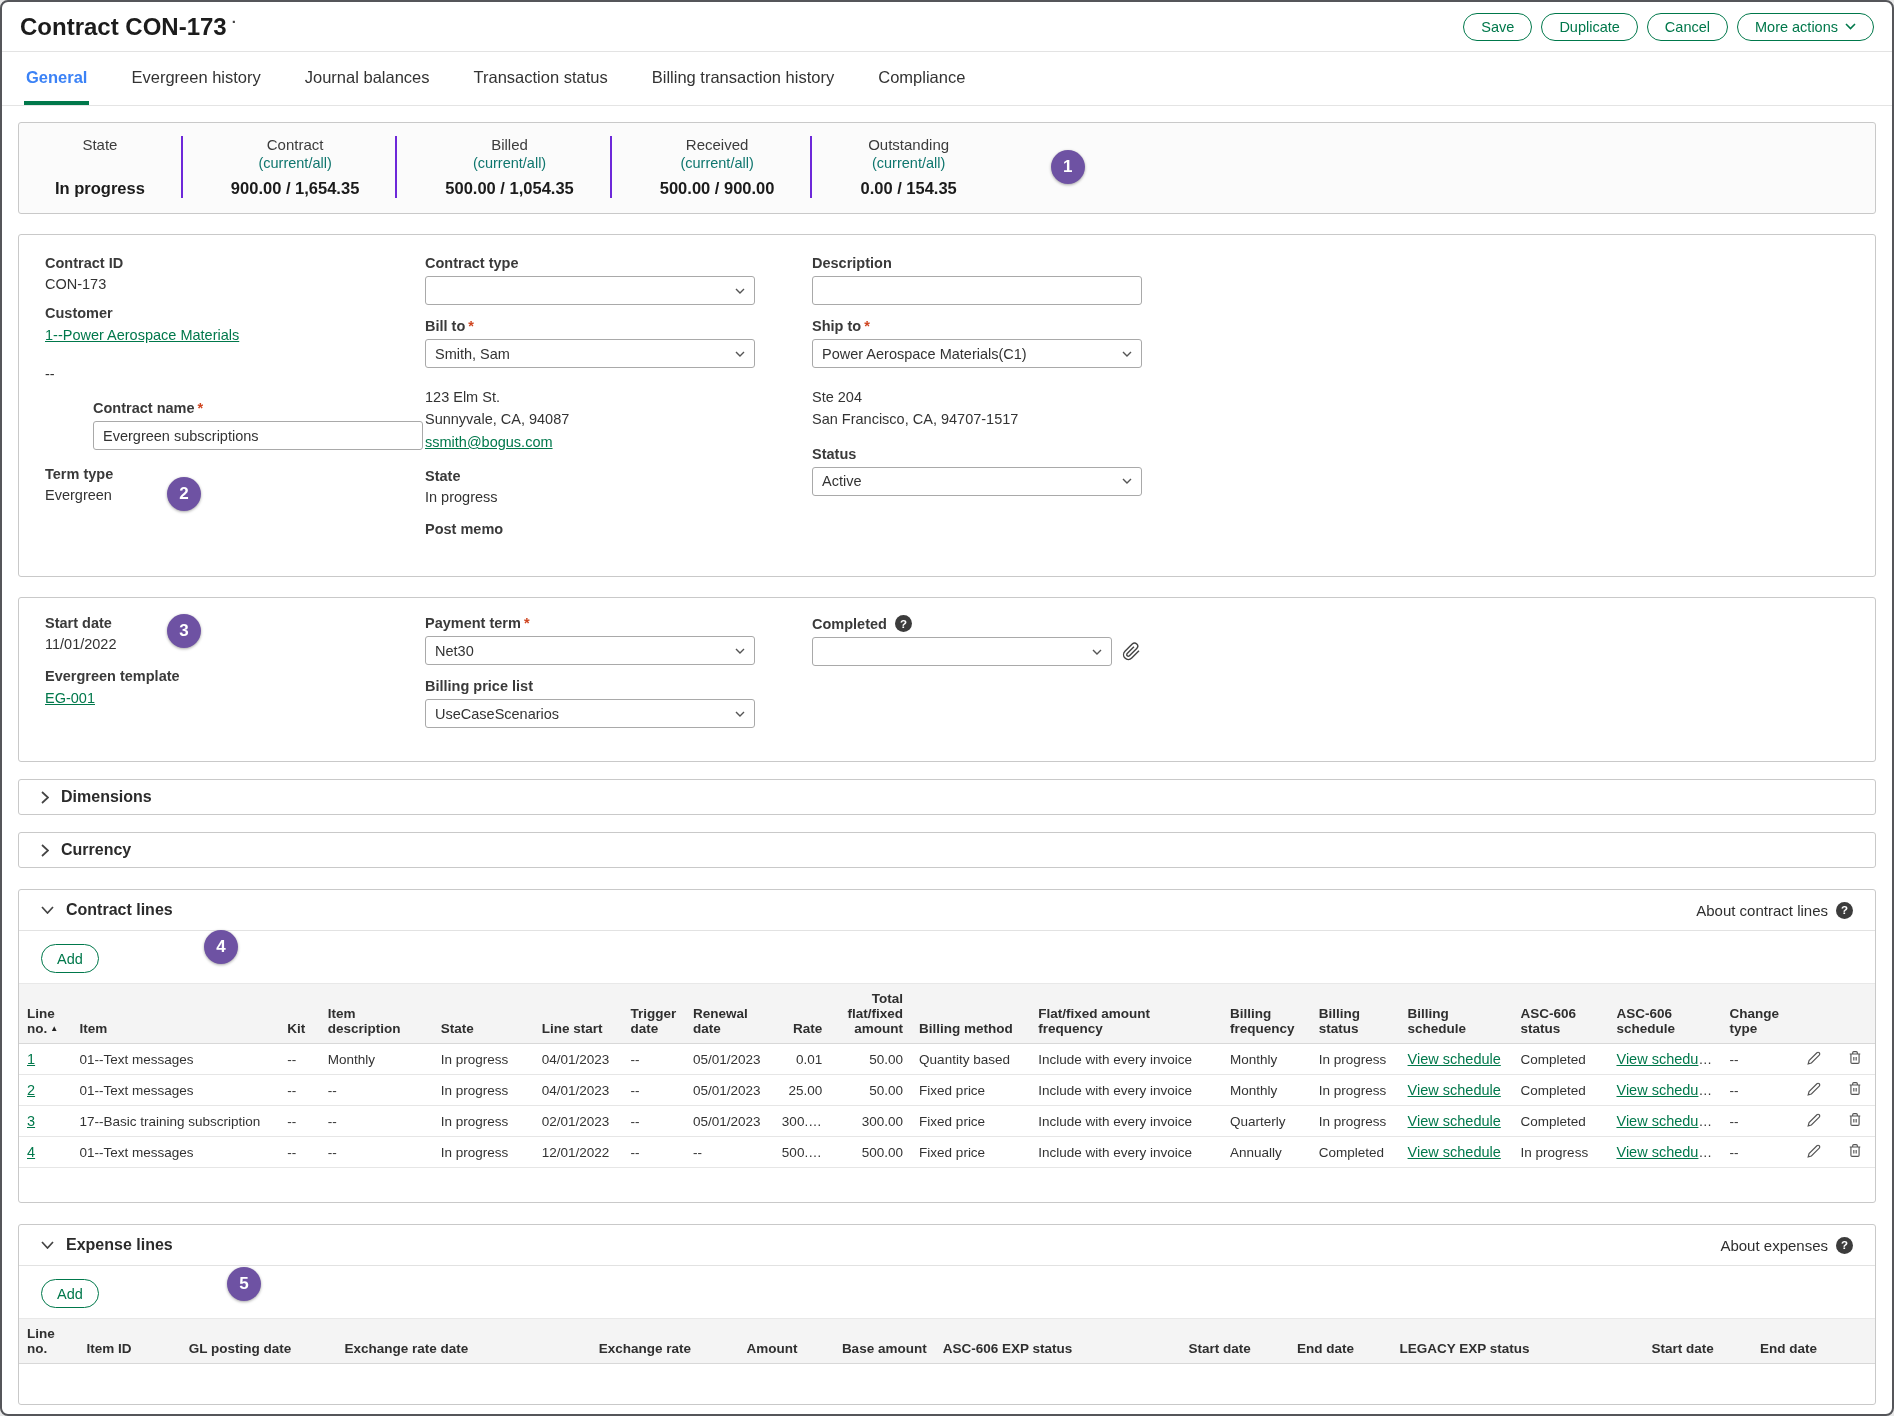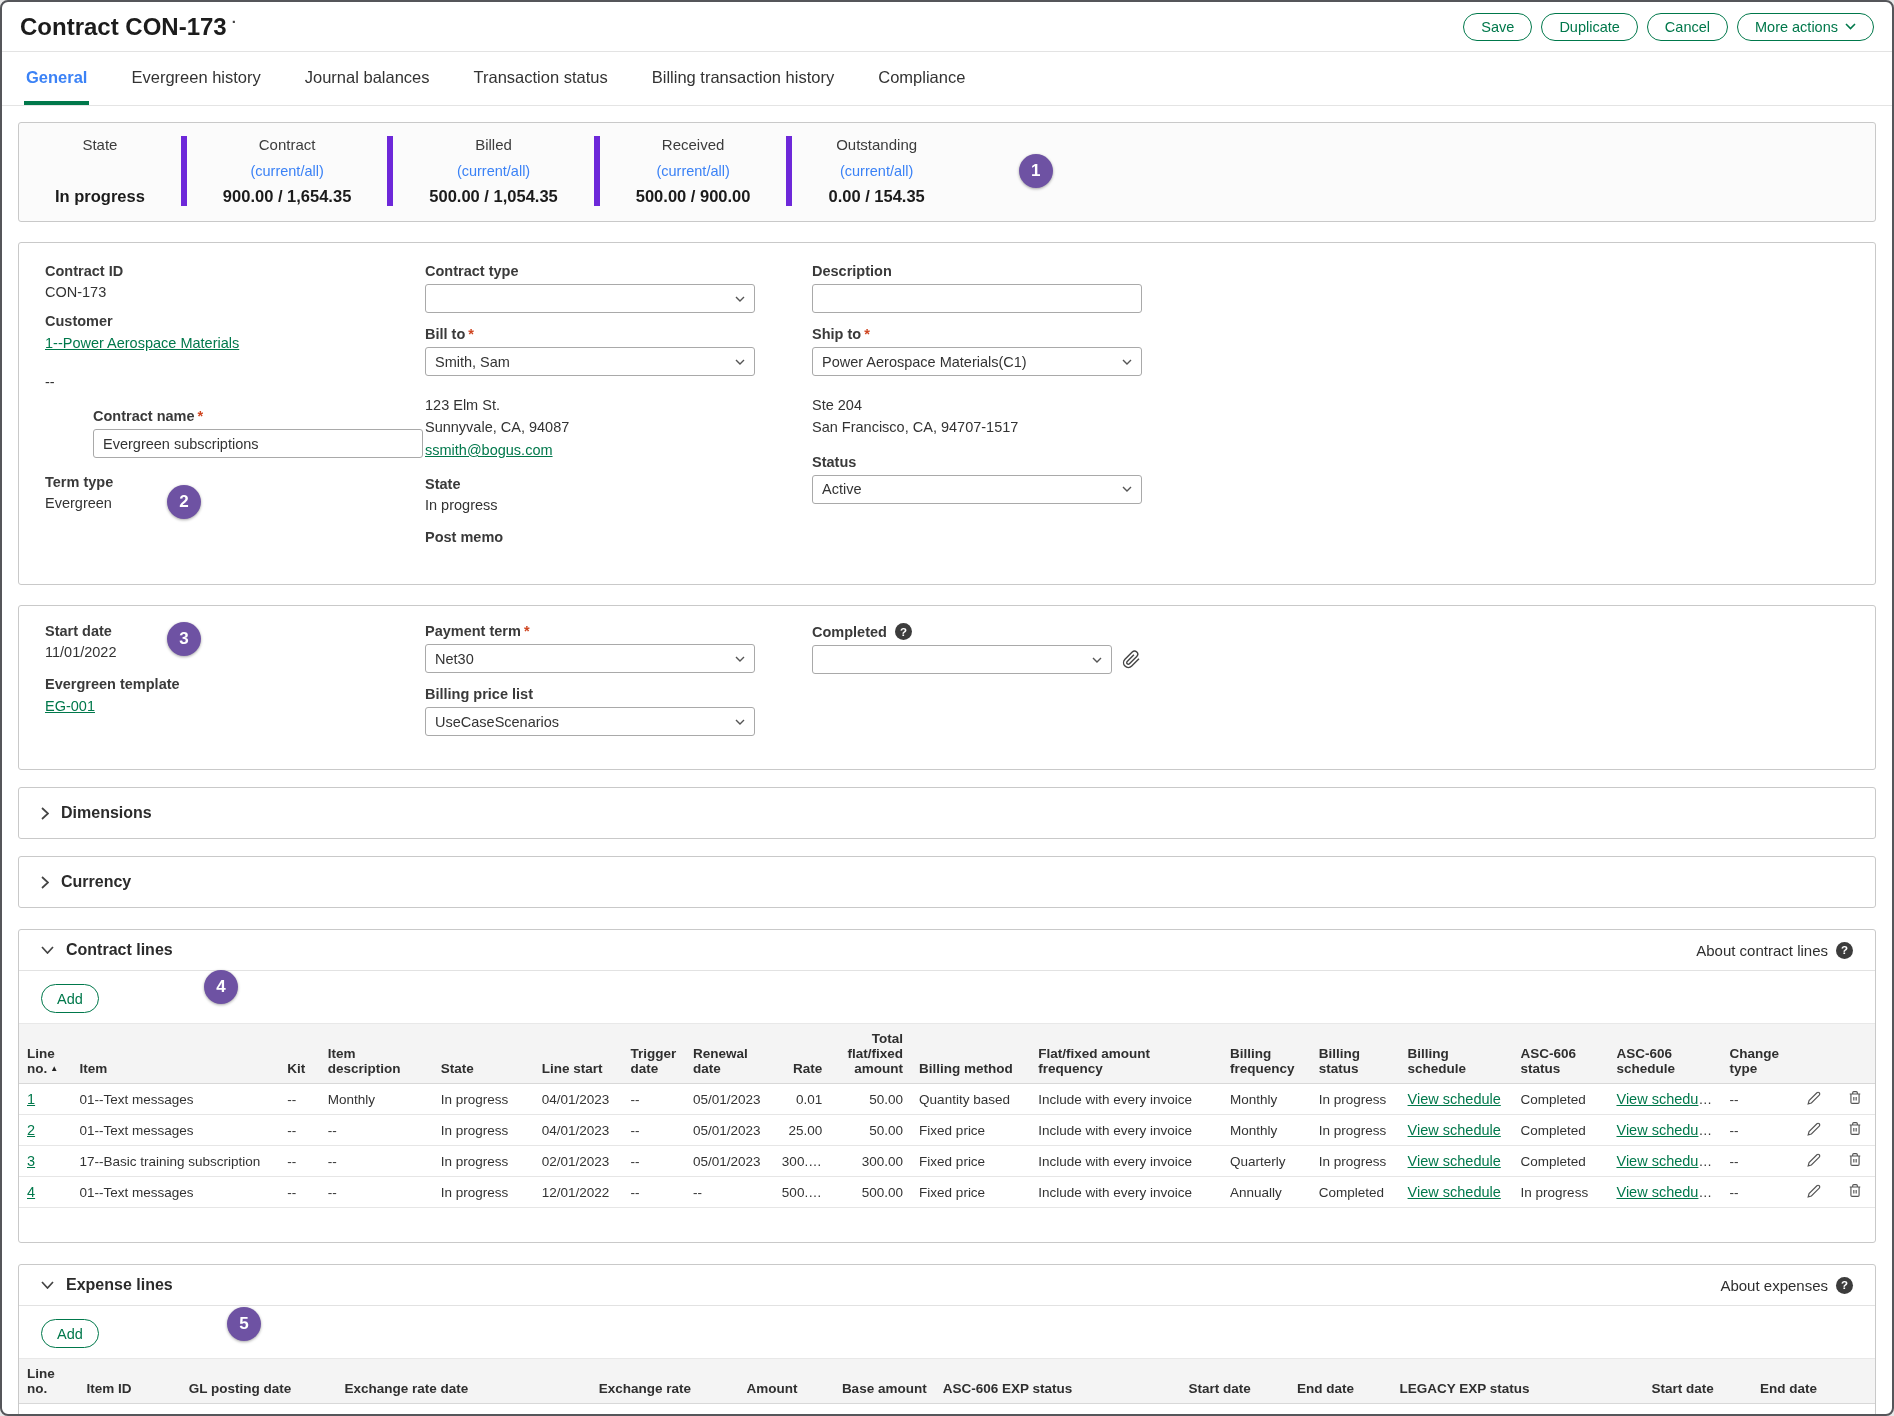--- a/index.html
+++ b/index.html
@@ -21,23 +21,23 @@
     display:flex; align-items:center; gap:7px; }
   .pill.small { padding:0 15px; height:29px; }
   
   .tabs { display:flex; gap:40px; padding:0 22px; border-bottom:1px solid #e4e4e4; height:54px; align-items:flex-end; }
   .tab { font-size:16.5px; color:#333; padding:0 2px 14px 2px; cursor:pointer; border-bottom:4px solid transparent; }
   .tab.active { font-weight:700; color:#3b82f6; border-bottom-color:#00784b; }
   
   .summary { margin:16px 16px 0 16px; border:1px solid #c9c9c9; border-radius:3px;
     background:#fbfbfb; display:flex; align-items:stretch; padding:13px 0 15px 0; }
   .sum-item { padding:0 36px; text-align:center; display:flex; flex-direction:column; }
-  .sum-item + .sum-item { border-left:6px solid #6d28d9; }
+  .sum-item + .sum-item { border-left:2px solid #6d28d9;padding-left:48px; }
   .sum-label { font-size:15px; color:#3c3c3c; }
-  .sum-sub { font-size:14.5px; color:#3b82f6; min-height:21px; margin-top:10px;}
+  .sum-sub { font-size:14.5px; color:#0f766e; min-height:21px; margin-top:2px;}
   .sum-value { font-size:16.5px; font-weight:700; color:#1b1b1b; margin-top:3px; }
   .badge { width:34px; height:34px; border-radius:50%; background:#6e52a3; color:#fff;
     font-size:17px; font-weight:700; display:flex; align-items:center; justify-content:center;
     box-shadow:0 1px 3px rgba(0,0,0,.35); flex:0 0 auto; }
   .summary .badge { align-self:center; margin-left:58px; }
   
   .box { margin:20px 16px 0 16px; border:1px solid #c9c9c9; border-radius:3px; background:#fff; position:relative; }
   .form-box { display:flex; padding:20px 26px 26px 26px; }
   .terms-box { display:flex; padding:17px 26px 20px 26px; }
   .col1 { width:380px; }
@@ -53,21 +53,21 @@
     padding:0 9px; font-size:14.5px; font-family:inherit; color:#333; background:#fff; }
   .select { width:330px; height:29px; border:1px solid #a9a9a9; border-radius:3px;
     display:flex; align-items:center; justify-content:space-between; padding:0 9px;
     font-size:14.5px; background:#fff; cursor:pointer; }
   .select .sel-text { overflow:hidden; white-space:nowrap; text-overflow:ellipsis; }
   .help { width:17px; height:17px; border-radius:50%; background:#3c3c3c; color:#fff;
     font-size:11.5px; font-weight:700; display:inline-flex; align-items:center; justify-content:center; cursor:pointer; }
   .attach-row { display:flex; align-items:center; gap:10px; }
   .abs-badge { position:absolute; }
   
-  .collapse-bar { height:52px; display:flex; align-items:center; gap:12px; padding:0 22px; cursor:pointer; margin-top:17px;}
+  .collapse-bar { height:36px; display:flex; align-items:center; gap:12px; padding:0 22px; cursor:pointer; margin-top:17px;}
   .bar-title { font-size:16px; font-weight:700; color:#2b2b2b; }
   
   .lines-box { padding-bottom:34px; margin-top:21px;}
   .lines-header { display:flex; align-items:center; justify-content:space-between;
     padding:11px 22px; border-bottom:1px solid #e2e2e2; }
   .lines-title { display:flex; align-items:center; gap:12px; cursor:pointer; }
   .lines-about { display:flex; align-items:center; gap:8px; font-size:15px; color:#2f2f2f; }
   .add-row { padding:13px 22px 10px 22px; }
   
   table { width:100%; border-collapse:collapse; table-layout:fixed; }

